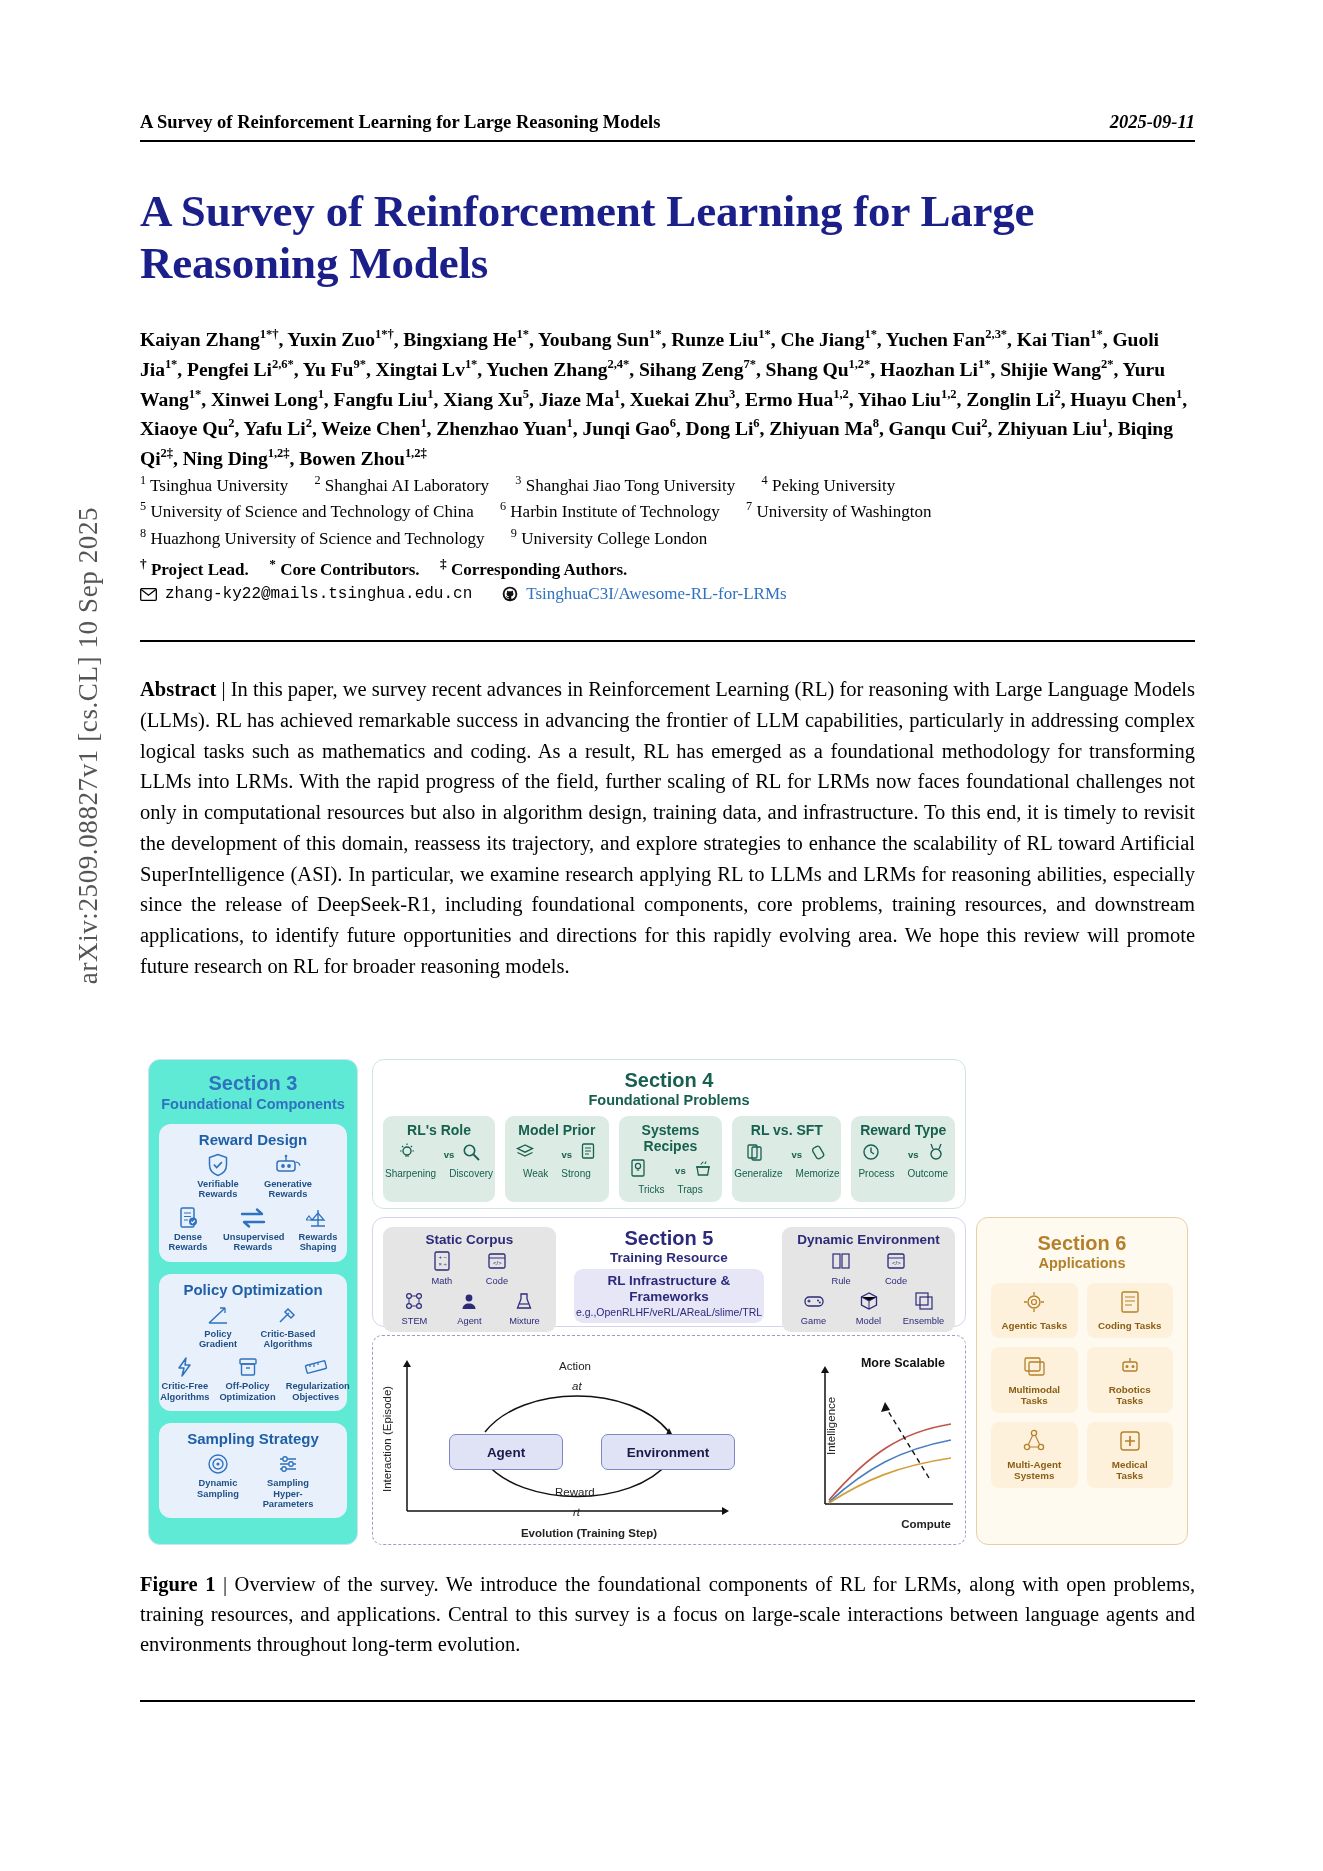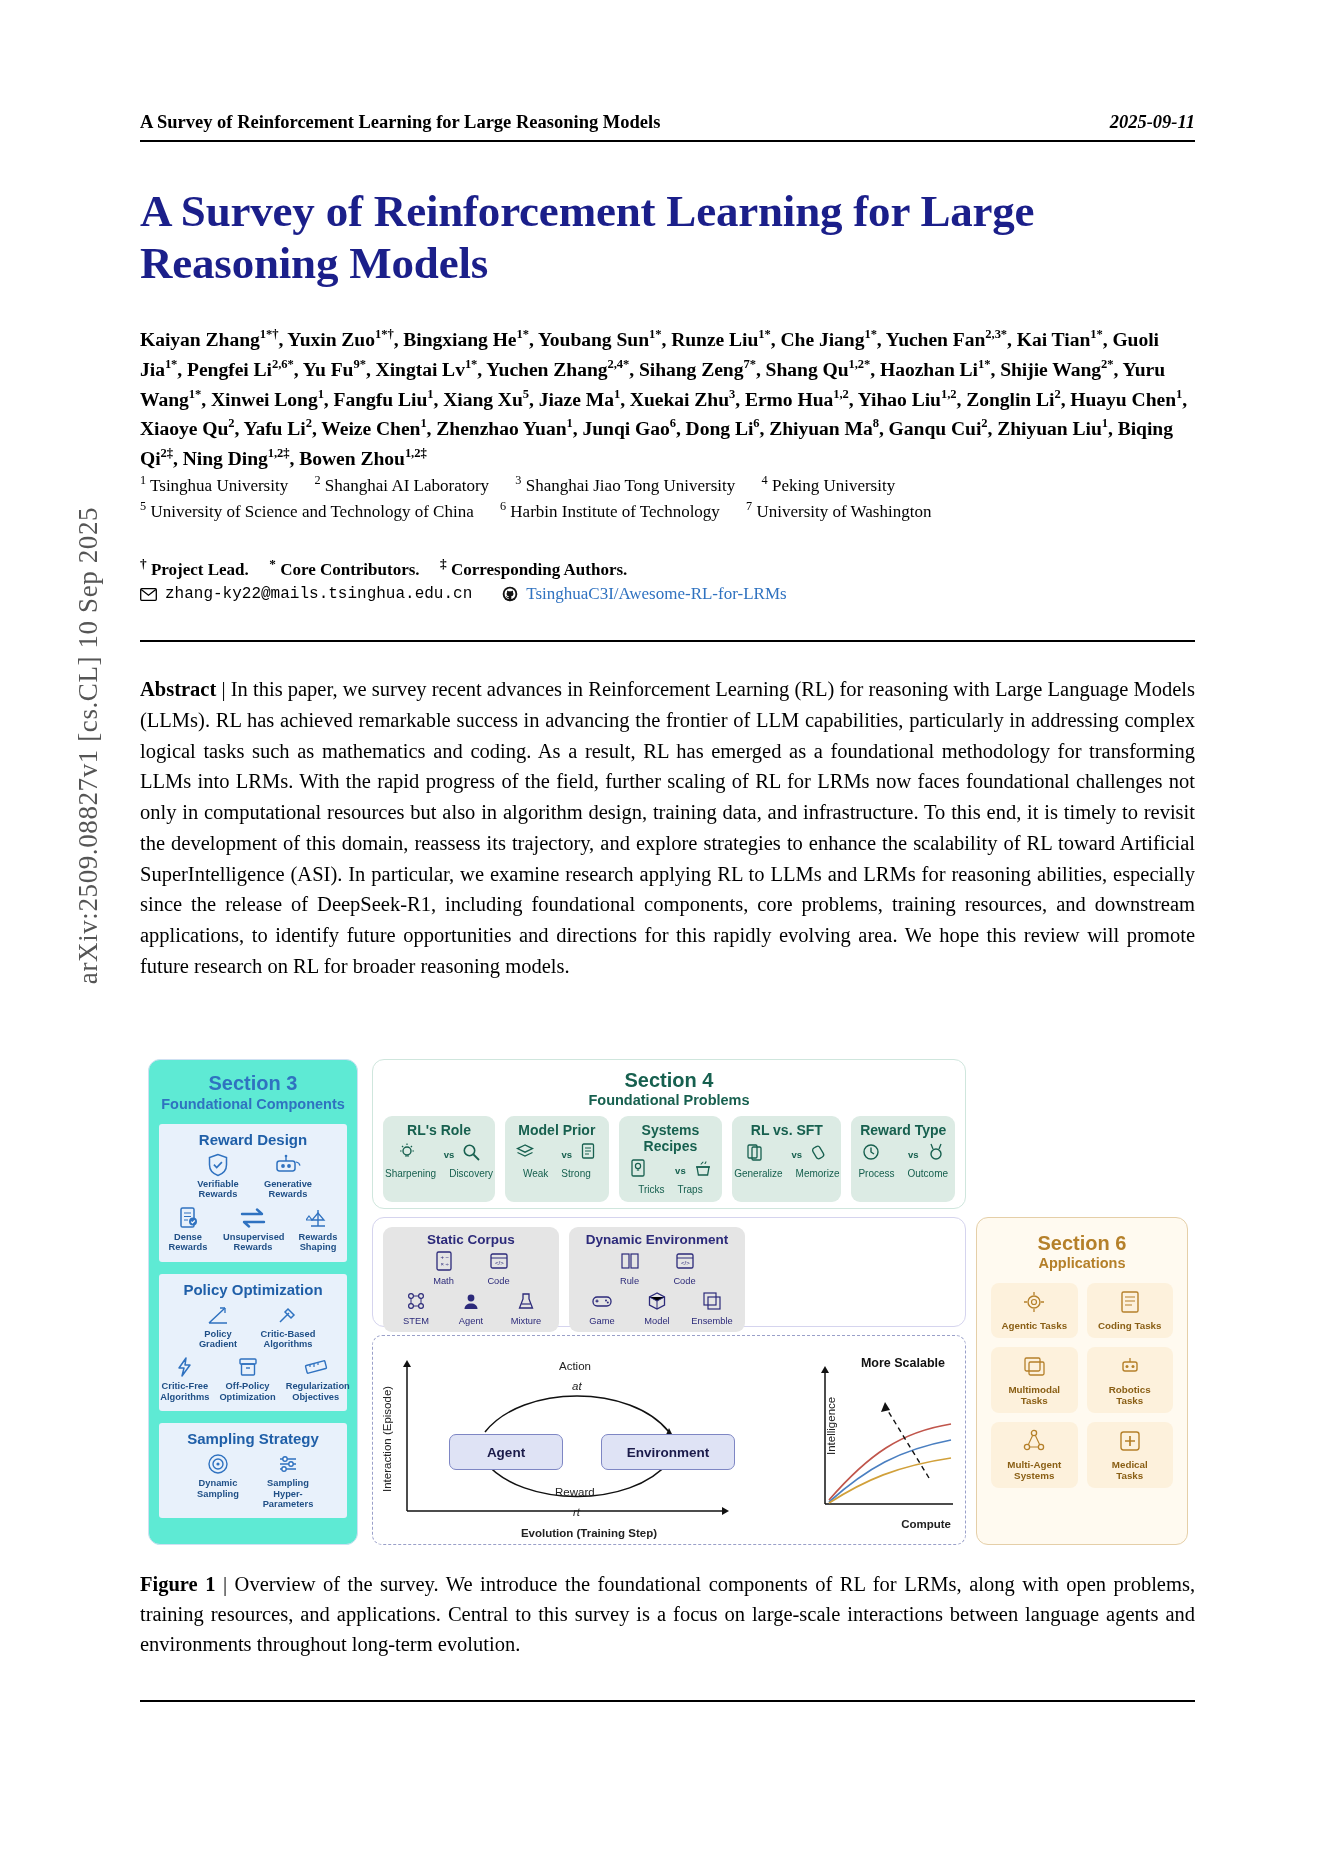--- a/index.html
+++ b/index.html
@@ -101,21 +101,21 @@
   .panel{ position:absolute; border-radius:12px; box-sizing:border-box; }
 
   
   .s3{
     left:0; top:4px; width:210px; height:486px;
     border:1.4px solid #cfe0f2; background:#5eead4;
   }
   .s3 .hd{ margin-top:12px; color:#2f72c0; font-size:20px; }
   .s3 .sub{ color:#2f72c0; font-size:14.5px; font-weight:bold; text-align:center; margin-top:1px;}
   .grp{
-    margin:12px 10px 0 10px; background:#e8f1fb; border-radius:3px; padding:7px 4px 9px 4px;
+    margin:12px 10px 0 10px; background:#e8f1fb; border-radius:12px; padding:7px 4px 9px 4px;
   }
   .grp-t{ text-align:center; font-weight:bold; color:#1f5fa8; font-size:15px; margin-bottom:4px;}
   .icorow{ display:flex; justify-content:center; gap:10px; }
   .ico-item{ width:60px; text-align:center; }
   .ico-item .lbl{ font-size:9.3px; line-height:1.12; color:#1f4f86; font-weight:bold; margin-top:1px;}
   .ico-box{ height:26px; display:flex; align-items:center; justify-content:center; }
 
   
   .s4{
     left:224px; top:4px; width:594px; height:150px;
@@ -210,20 +210,24 @@
     <div>
       <span class="aff"><sup>1</sup> <span></span><span>Tsinghua University</span></span>
       <span class="aff"><sup>2</sup> <span>Shanghai AI Laboratory</span></span>
       <span class="aff"><sup>3</sup> <span>Shanghai Jiao Tong University</span></span>
       <span class="aff"><sup>4</sup> <span>Peking University</span></span>
     </div>
     <div>
       <span class="aff"><sup>5</sup> <span>University of Science and Technology of China</span></span>
       <span class="aff"><sup>6</sup> <span>Harbin Institute of Technology</span></span>
       <span class="aff"><sup>7</sup> <span>University of Washington</span></span>
+    </div>
+    <div>
+      <span class="aff"><sup>8</sup> <span>Huazhong University of Science and Technology</span></span>
+      <span class="aff"><sup>9</sup> <span>University College London</span></span>
     </div>
   </div>
 
   <div class="notes">
     <sup>†</sup>
     <span>Project Lead.</span>
     <span class="sep"></span>
     <sup>*</sup>
     <span>Core Contributors.</span>
     <span class="sep"></span>
@@ -551,20 +555,28 @@
             <div class="m">
               <div><svg width="22" height="22" viewBox="0 0 22 22">
                     <path d="M8 4h6v5l3.5 9H4.5L8 9z" fill="none" stroke="#2c2a7a" stroke-width="1.3"></path>
                     <path d="M6.5 14h9" stroke="#2c2a7a" stroke-width="1.2"></path>
                   </svg></div>
               <div class="lbl">Mixture</div>
             </div>
           </div>
         </div>
 
+        <div class="s5mid">
+          <div class="fig-title hd">Section 5</div>
+          <div class="sub">Training Resource</div>
+          <div class="s5infra">
+            <div class="t">RL Infrastructure &amp; Frameworks</div>
+            <div class="e">e.g.,OpenRLHF/veRL/AReaL/slime/TRL</div>
+          </div>
+        </div>
 
         <div class="s5side">
           <div class="ct">Dynamic Environment</div>
           <div class="mini">
             <div class="m">
               <div><svg width="22" height="22" viewBox="0 0 22 22">
                     <rect x="3" y="4" width="7" height="14" fill="none" stroke="#2c2a7a" stroke-width="1.2"></rect>
                     <rect x="12" y="4" width="7" height="14" fill="none" stroke="#2c2a7a" stroke-width="1.2"></rect>
                   </svg></div>
               <div class="lbl">Rule</div>

